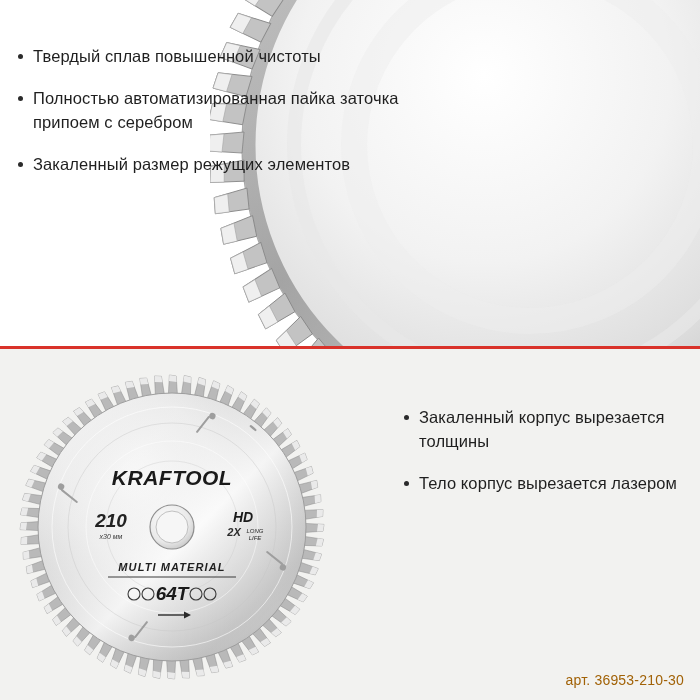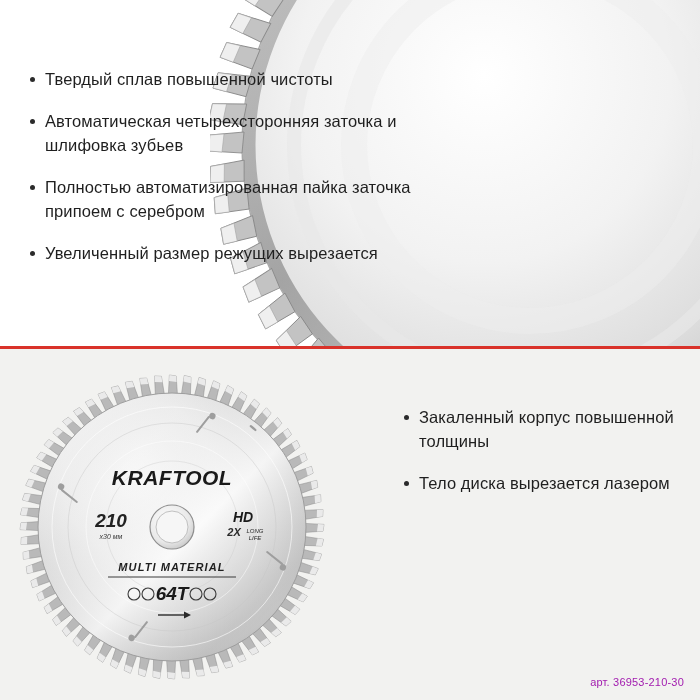--- a/index.html
+++ b/index.html
@@ -25,23 +25,22 @@
   }
   .top-panel-bg {
     position: absolute;
     left: 0; top: 0;
     width: 700px; height: 346px;
     background:
       radial-gradient(ellipse 420px 300px at 78% 40%, #f5f5f5 0%, #ffffff 75%);
   }
   .top-bullets {
     position: absolute;
-    left: 30px; top: 44px;
+    left: 18px; top: 44px;
     width: 400px;
-    margin-top: 23px;
   }
   .bullet-row {
     display: flex;
     align-items: flex-start;
     margin-bottom: 18px;
   }
   .bullet-dot {
     flex: 0 0 auto;
     width: 5px; height: 5px;
     border-radius: 50%;
@@ -75,22 +74,22 @@
   .bottom-bullets {
     position: absolute;
     left: 404px; top: 56px;
     width: 280px;
   }
   .bottom-bullets .bullet-text { font-size: 16.5px; }
 
   .art-code {
     position: absolute;
     right: 16px; bottom: 12px;
-    font-size: 11px;
-    color: #a21caf;
+    font-size: 14px;
+    color: #a16207;
     letter-spacing: 0.2px;
   }
 
   
   .blade-wrap {
     position: absolute;
     left: 12px; top: 18px;
     width: 320px; height: 320px; font-style: italic;
   }
 
@@ -402,29 +401,25 @@
       </svg>
     </div>
 
     <div class="top-bullets">
       <div class="bullet-row">
         <span class="bullet-dot"></span>
         <span class="bullet-text">Твердый сплав повышенной чистоты</span>
       </div>
       <div class="bullet-row">
         <span class="bullet-dot"></span>
-        <span class="bullet-text">Автоматическая четырехсторонняя заточка и шлифовка зубьев</span>
-      </div>
-      <div class="bullet-row">
-        <span class="bullet-dot"></span>
         <span class="bullet-text">Полностью автоматизированная пайка заточка припоем с серебром</span>
       </div>
       <div class="bullet-row">
         <span class="bullet-dot"></span>
-        <span class="bullet-text">Увеличенный размер режущих вырезается</span>
+        <span class="bullet-text">Закаленный размер режущих элементов</span>
       </div>
     </div>
   </div>
 
   <div class="divider"></div>
 
   <div class="bottom-panel">
 
     <div class="blade-wrap">
       <svg width="320" height="320" viewBox="0 0 320 320" aria-hidden="true">
@@ -762,24 +757,24 @@
         <g stroke="#2b2b2b" stroke-width="1.4" fill="none">
           <line x1="146" y1="248" x2="172" y2="248"></line>
           <polygon points="172,244.5 179,248 172,251.5" fill="#2b2b2b" stroke="none"></polygon>
         </g>
       </svg>
     </div>
 
     <div class="bottom-bullets">
       <div class="bullet-row">
         <span class="bullet-dot"></span>
-        <span class="bullet-text">Закаленный корпус повышенной толщины</span>
+        <span class="bullet-text">Закаленный корпус вырезается толщины</span>
       </div>
       <div class="bullet-row">
         <span class="bullet-dot"></span>
-        <span class="bullet-text">Тело диска вырезается лазером</span>
+        <span class="bullet-text">Тело корпус вырезается лазером</span>
       </div>
     </div>
 
     <div class="art-code">арт. 36953-210-30</div>
   </div>
 
 </div>
 
 </body></html>

